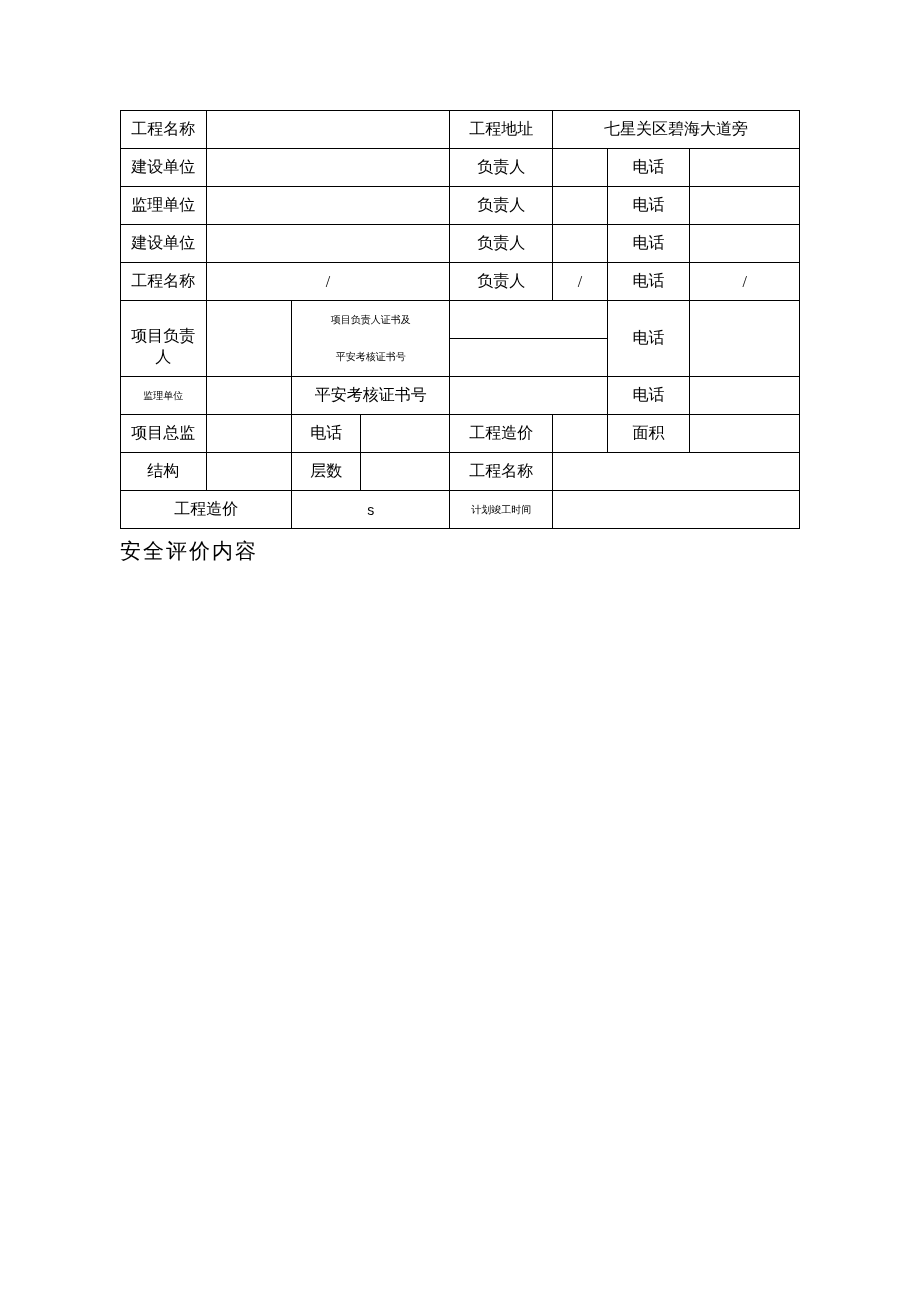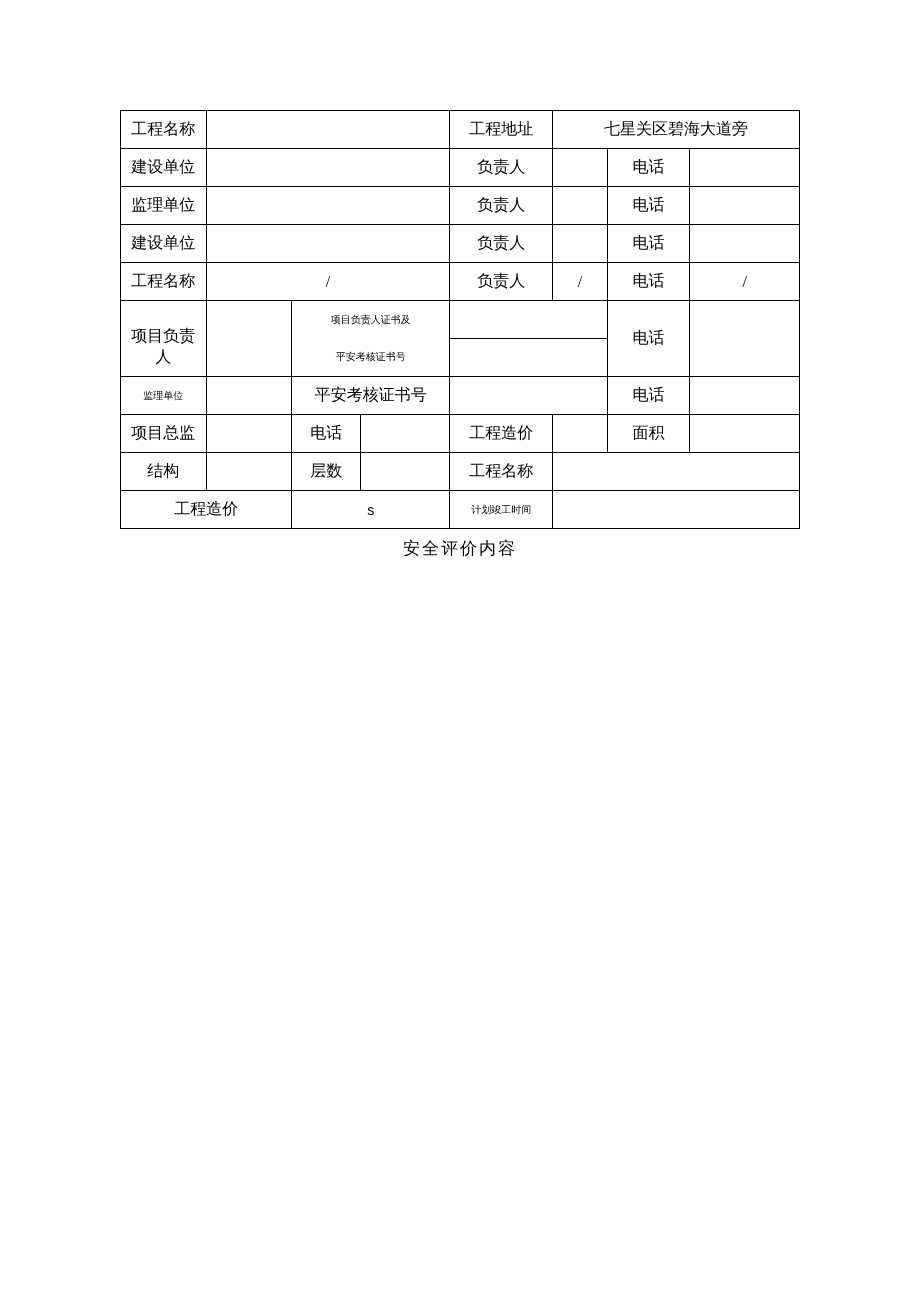--- a/index.html
+++ b/index.html
@@ -22,22 +22,22 @@
       text-align: center;
       vertical-align: middle;
       height: 38px;
       padding: 2px 4px;
       word-break: break-all;
     }
     td.small { font-size: 10px; }
     td.label { font-size: 16px; }
     td.tall { height: 32px; }
     .caption {
-      text-align: center;
-      font-size: 17px;
+      text-align: left;
+      font-size: 21px;
       margin-top: 8px;
       letter-spacing: 2px;
     }
   </style>
 </head>
 <body>
 
 <table>
   <colgroup>
     <col style="width:12.5%">

